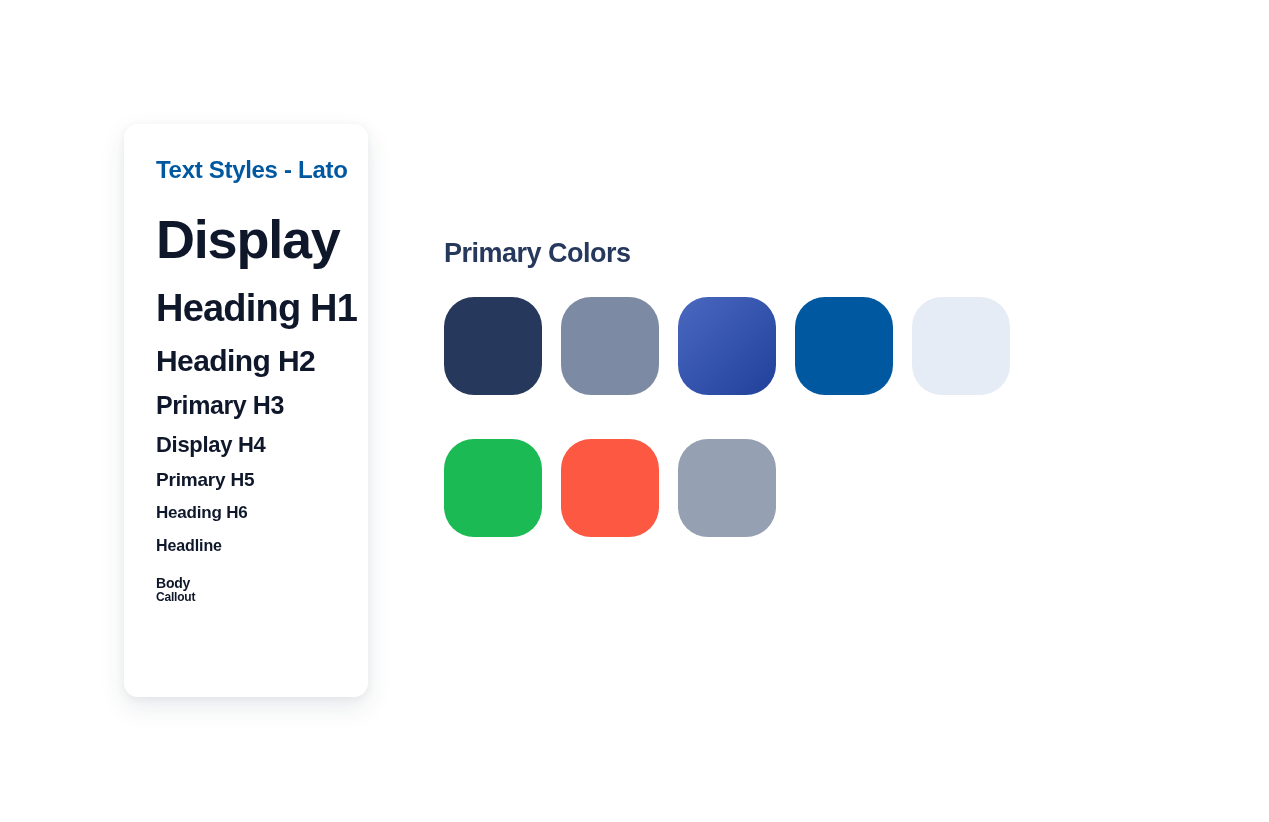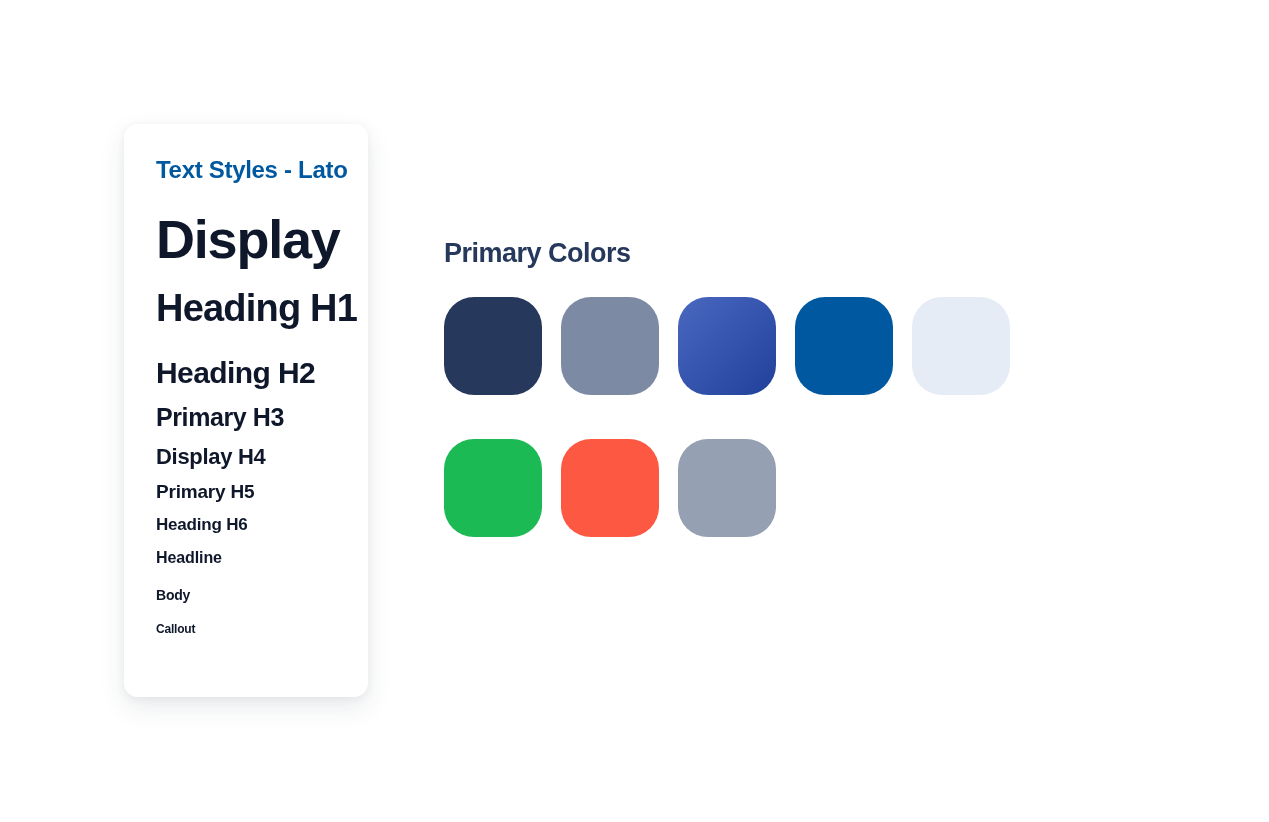--- a/index.html
+++ b/index.html
@@ -43,28 +43,28 @@
     color: #0059A0;
     font-size: 24px;
     font-weight: 700;
     letter-spacing: -0.3px;
     line-height: 1;
     margin-bottom: 30px;
     white-space: nowrap;
   }
 
   .spec-display  { font-size: 54px; line-height: 1.02; letter-spacing: -1.2px; margin-bottom: 22px; }
-  .spec-h1       { font-size: 38px; line-height: 1.05; letter-spacing: -0.8px; margin-bottom: 28px; }
+  .spec-h1       { font-size: 38px; line-height: 1.05; letter-spacing: -0.8px; margin-bottom: 16px; }
   .spec-h2       { font-size: 30px; line-height: 1.05; letter-spacing: -0.6px; margin-bottom: 16px; }
   .spec-h3       { font-size: 25px; line-height: 1.05; letter-spacing: -0.4px; margin-bottom: 14px; }
   .spec-h4       { font-size: 22px; line-height: 1.05; letter-spacing: -0.3px; margin-bottom: 14px; }
   .spec-h5       { font-size: 19px; line-height: 1.05; letter-spacing: -0.2px; margin-bottom: 14px; }
   .spec-h6       { font-size: 17px; line-height: 1.05; letter-spacing: -0.2px; margin-bottom: 16px; }
   .spec-headline { font-size: 16px; line-height: 1.05; letter-spacing: -0.1px; margin-bottom: 22px; margin-top: 8px; }
-  .spec-body     { font-size: 14px; line-height: 1.05; margin-bottom: 20px; }
+  .spec-body     { font-size: 14px; line-height: 1.05; }
   .spec-callout  { font-size: 12px; line-height: 1.05; margin-bottom: 0; }
 
   
   .palette {
     position: absolute;
     left: 444px;
     top: 240px;
     width: 700px;
   }
 

